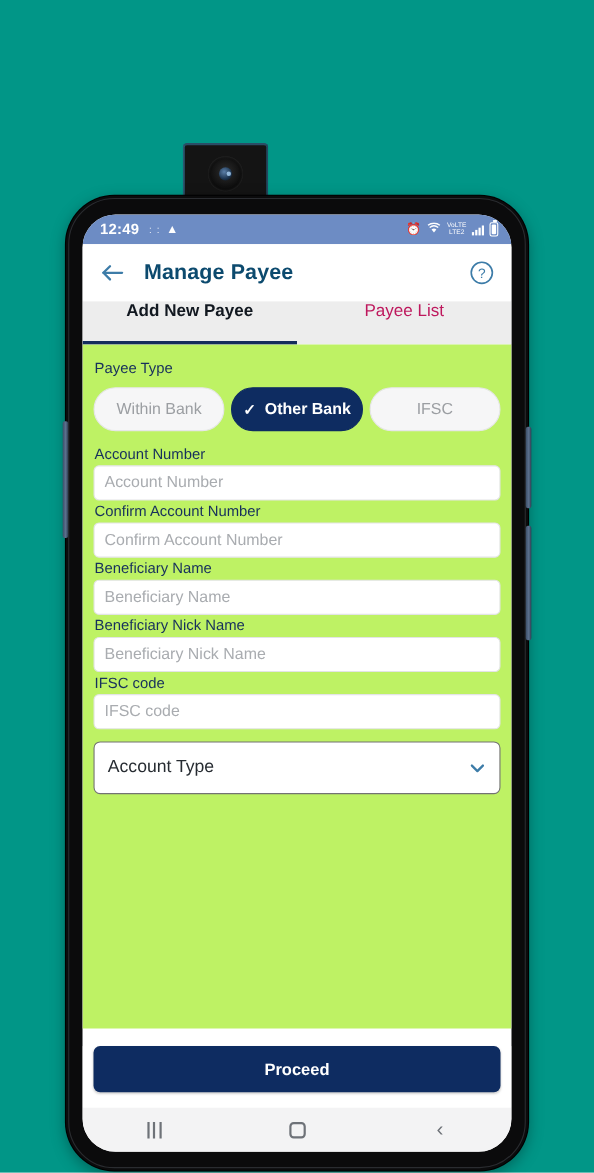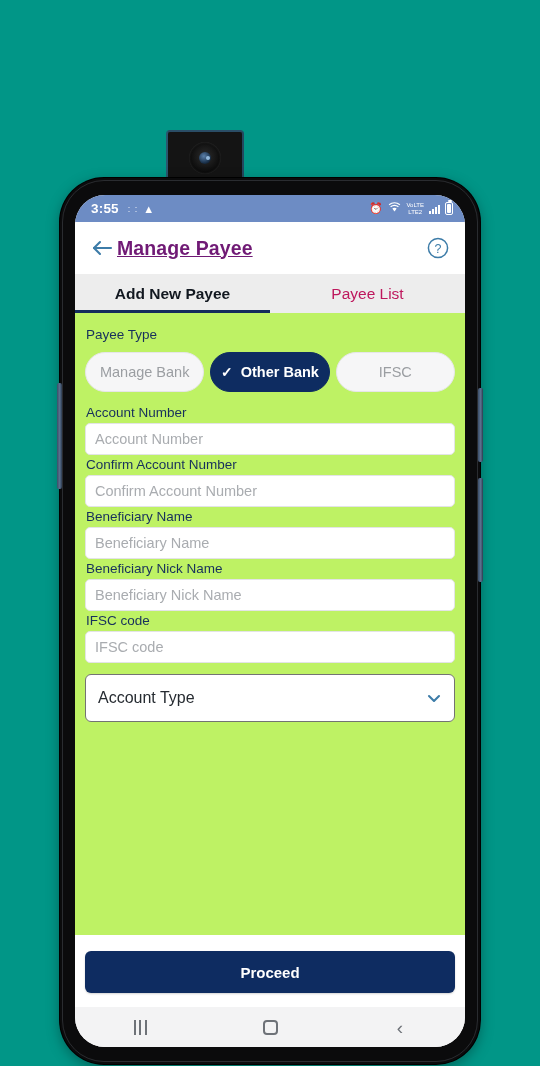--- a/index.html
+++ b/index.html
@@ -114,35 +114,35 @@
 
   
   #appbar {
     height: 52px; flex: none;
     background: #ffffff;
     display: flex; align-items: center;
     padding: 0 14px 0 12px;
   }
   #appbar .back { width: 30px; height: 30px; display:flex; align-items:center; justify-content:center; cursor:pointer; }
   #appbar .title {
-    font-size: 19.5px; font-weight: 700; color: #701a75;
-    margin-left: 0; letter-spacing: .1px; text-decoration: underline;
+    font-size: 19.5px; font-weight: 700; color: #0c4a6e;
+    margin-left: 14px; letter-spacing: .1px;
   }
   #appbar .spacer { flex: 1; }
   #appbar .help { width: 26px; height: 26px; display:flex; align-items:center; justify-content:center; cursor:pointer; }
 
   
   #tabs {
     height: 39px; flex: none;
     background: #ededed;
     display: flex;
     position: relative;
   }
   #tabs .tab {
-    flex: 1; display:flex; align-items:center; justify-content:center;
+    flex: 1; display:flex; align-items:flex-start; justify-content:center;
     font-size: 15.5px; cursor: pointer;
     position: relative;
   }
   #tabs .tab.active { color: #121820; font-weight: 700; }
   #tabs .tab.inactive { color: #be185d; font-weight: 400; }
   #tabs .tab.active::after {
     content:""; position:absolute; left:0; right:0; bottom:0;
     height: 3px; background: #142c5c;
   }
 
@@ -231,21 +231,21 @@
 </div>
 
 <div id="phone">
   <div class="side-btn left-vol"></div>
   <div class="side-btn right-power"></div>
   <div class="side-btn right-extra"></div>
 
   <div id="screen">
 
     <div id="statusbar">
-      <span class="time">3:55</span>
+      <span class="time">12:49</span>
       <span class="left-ic">
         <span class="dots">:  :</span>
         <span class="warn">▲</span>
       </span>
       <span class="spacer"></span>
       <span class="right-ic">
         <span>⏰</span>
         <span>
           <svg width="13" height="11" viewBox="0 0 13 11" aria-hidden="true">
             <path d="M6.5 9.4 L4.3 6.6 a3.6 3.6 0 0 1 4.4 0 Z" fill="#fff"></path>
@@ -292,21 +292,21 @@
         <span>Payee List</span>
       </div>
     </div>
 
     <div id="content">
 
       <div class="section-label">Payee Type</div>
 
       <div id="chips">
         <div class="chip off">
-          <span>Manage Bank</span>
+          <span>Within Bank</span>
         </div>
         <div class="chip on">
           <span class="tick">✓</span>
           <span>Other Bank</span>
         </div>
         <div class="chip off">
           <span>IFSC</span>
         </div>
       </div>
 

